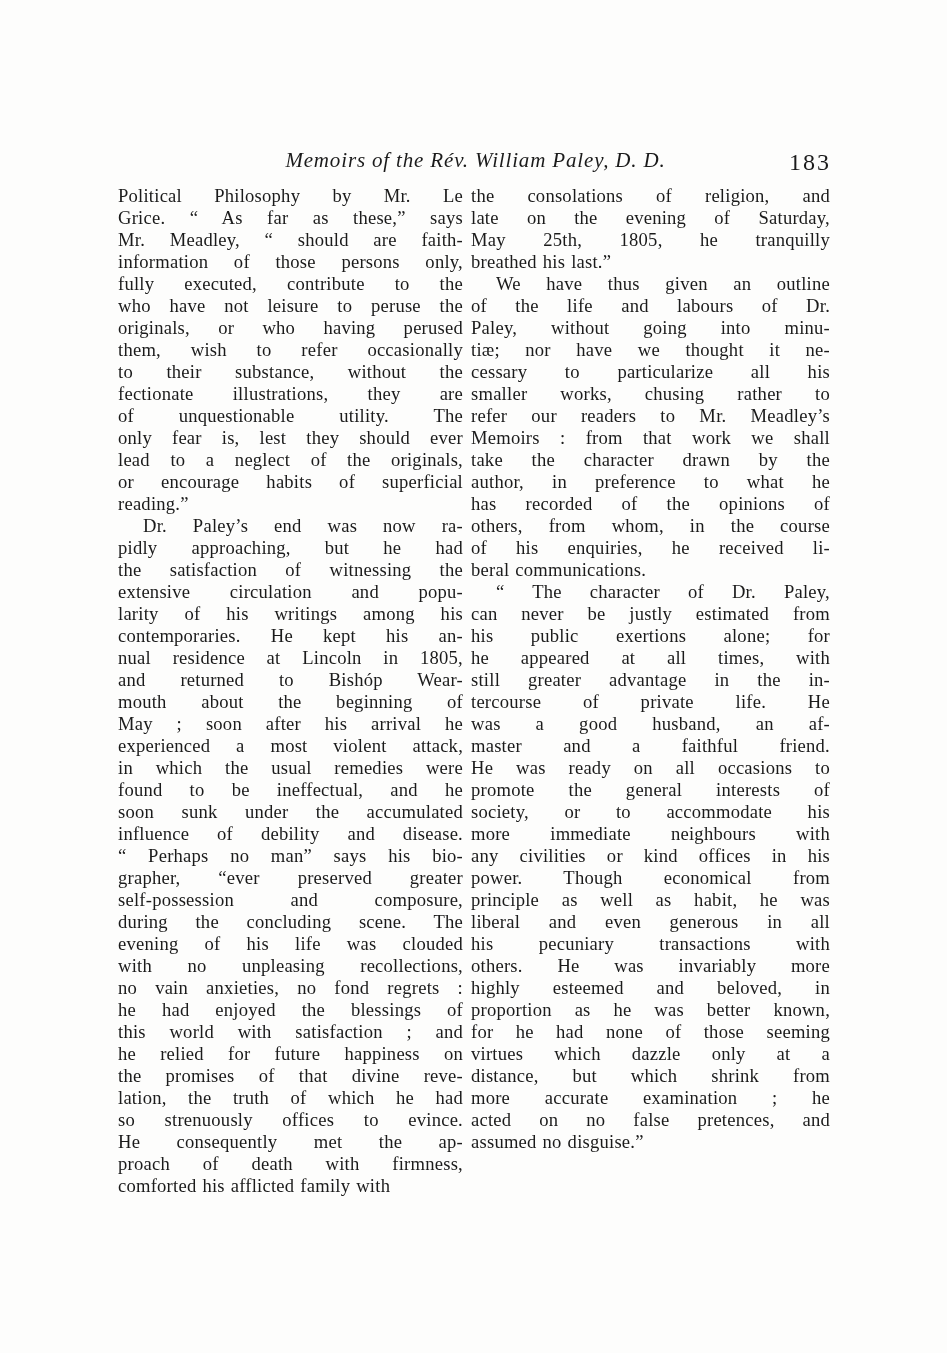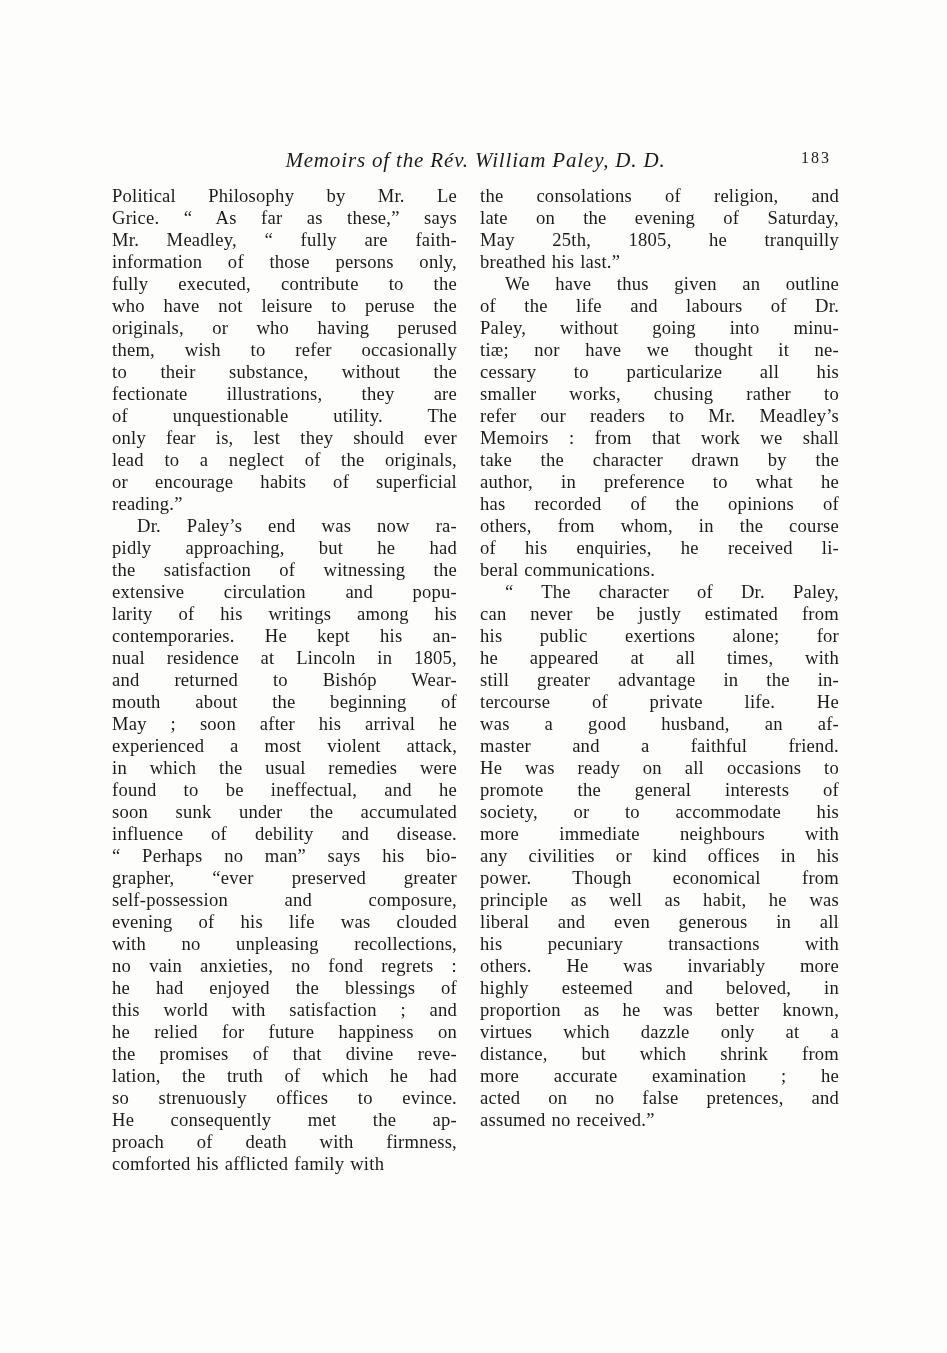--- a/index.html
+++ b/index.html
@@ -27,27 +27,26 @@
     text-align:center;
     font-style:italic;
     font-size:21px;
     letter-spacing:0.04em;
     white-space:nowrap;
   }
   .pagenum{
     position:absolute;
     right:2px;top:1px;
     font-style:normal;
-    font-size:16px;
+    font-size:24px;
     letter-spacing:2px;
   }
   .columns{
     display:flex;
-    gap:23px;
-    justify-content:center;
+    gap:8px;
   }
   .col{flex:0 0 auto;}
   .col-left{width:345px;}
   .col-right{width:359px;}
   .para{margin:0;}
   .line{
     font-size:18.6px;
     line-height:22px;
     text-align:justify;
     text-align-last:justify;
@@ -64,21 +63,21 @@
 <div class="page">
   <div class="header">
     <span class="title">Memoirs of the Rév. William Paley, D. D.</span>
     <span class="pagenum">183</span>
   </div>
   <div class="columns">
     <div class="col col-left" id="col-left">
         <div class="para">
           <div class="line">Political Philosophy by Mr. Le</div>
           <div class="line">Grice.  “ As far as these,” says</div>
-          <div class="line">Mr. Meadley, “ fully are faith-</div>
+          <div class="line">Mr. Meadley, “ should are faith-</div>
           <div class="line">information of those persons only,</div>
           <div class="line">fully executed, contribute to the</div>
           <div class="line">who have not leisure to peruse the</div>
           <div class="line">originals, or who having perused</div>
           <div class="line">them, wish to refer occasionally</div>
           <div class="line">to their substance, without the</div>
           <div class="line">fectionate illustrations, they are</div>
           <div class="line">of unquestionable utility.  The</div>
           <div class="line">only fear is, lest they should ever</div>
           <div class="line">lead to a neglect of the originals,</div>
@@ -97,20 +96,21 @@
           <div class="line">mouth about the beginning of</div>
           <div class="line">May ; soon after his arrival he</div>
           <div class="line">experienced a most violent attack,</div>
           <div class="line">in which the usual remedies were</div>
           <div class="line">found to be ineffectual, and he</div>
           <div class="line">soon sunk under the accumulated</div>
           <div class="line">influence of debility and disease.</div>
           <div class="line">“ Perhaps no man” says his bio-</div>
           <div class="line">grapher, “ever preserved greater</div>
           <div class="line">self-possession and composure,</div>
+          <div class="line">during the concluding scene. The</div>
           <div class="line">evening of his life was clouded</div>
           <div class="line">with no unpleasing recollections,</div>
           <div class="line">no vain anxieties, no fond regrets :</div>
           <div class="line">he had enjoyed the blessings of</div>
           <div class="line">this world with satisfaction ; and</div>
           <div class="line">he relied for future happiness on</div>
           <div class="line">the promises of that divine reve-</div>
           <div class="line">lation, the truth of which he had</div>
           <div class="line">so strenuously offices to evince.</div>
           <div class="line">He consequently met the ap-</div>
@@ -155,21 +155,22 @@
           <div class="line">society, or to accommodate his</div>
           <div class="line">more immediate neighbours with</div>
           <div class="line">any civilities or kind offices in his</div>
           <div class="line">power. Though economical from</div>
           <div class="line">principle as well as habit, he was</div>
           <div class="line">liberal and even generous in all</div>
           <div class="line">his pecuniary transactions with</div>
           <div class="line">others. He was invariably more</div>
           <div class="line">highly esteemed and beloved, in</div>
           <div class="line">proportion as he was better known,</div>
+          <div class="line">for he had none of those seeming</div>
           <div class="line">virtues which dazzle only at a</div>
           <div class="line">distance, but which shrink from</div>
           <div class="line">more accurate examination ; he</div>
           <div class="line">acted on no false pretences, and</div>
-          <div class="line last">assumed no received.”</div>
+          <div class="line last">assumed no disguise.”</div>
         </div>
       </div>
   </div>
 </div>
 
 </body></html>

